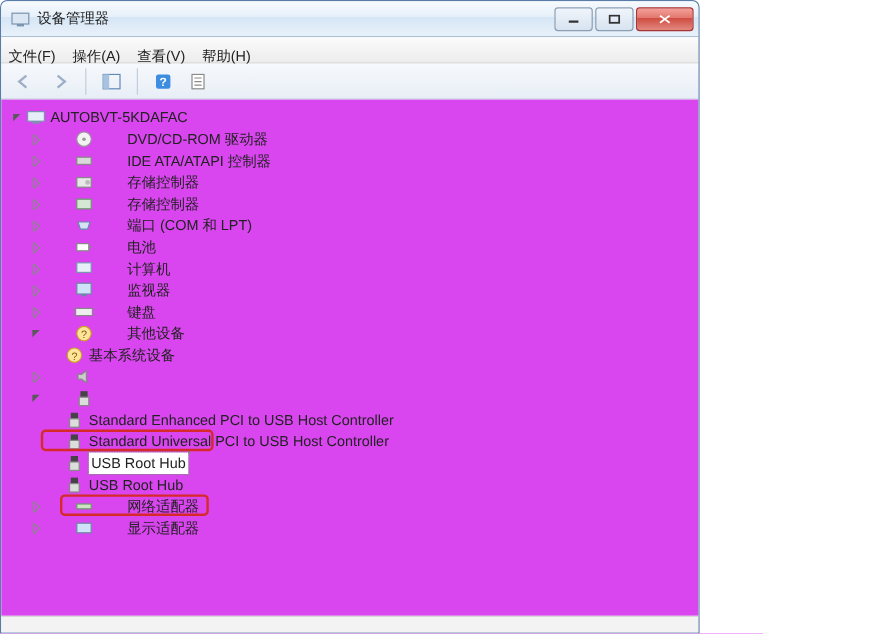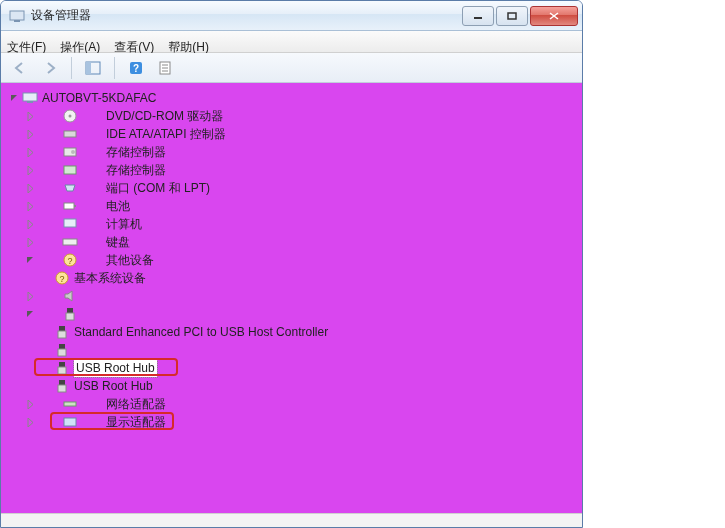--- a/index.html
+++ b/index.html
@@ -287,20 +287,34 @@
           </svg>
         </span>
         <span class="icon">
           <svg width="16" height="16">
             <rect x="2" y="3" width="12" height="8" fill="#e6eef8" stroke="#7a94b2"></rect>
           </svg>
         </span>
         <span class="lbl">计算机</span>
       </div>
 
+    <div class="node indent1">
+        <span class="toggle">
+          <svg width="9" height="9">
+            <path d="M2 0 L7 4.5 L2 9 Z" fill="none" stroke="#888"></path>
+          </svg>
+        </span>
+        <span class="icon">
+          <svg width="16" height="16">
+            <rect x="2" y="2" width="12" height="9" fill="#cfe2f7" stroke="#6b87a8"></rect>
+            <rect x="6" y="11" width="4" height="2" fill="#6b87a8"></rect>
+          </svg>
+        </span>
+        <span class="lbl">监视器</span>
+      </div>
 
     <div class="node indent1">
         <span class="toggle">
           <svg width="9" height="9">
             <path d="M2 0 L7 4.5 L2 9 Z" fill="none" stroke="#888"></path>
           </svg>
         </span>
         <span class="icon">
           <svg width="16" height="16">
             <rect x="1" y="5" width="14" height="6" fill="#eee" stroke="#888"></rect>
@@ -374,20 +388,21 @@
         <span class="lbl">Standard Enhanced PCI to USB Host Controller</span>
       </div>
     <div class="node indent2">
         <span class="spacer-t"></span>
         <span class="icon">
           <svg width="16" height="16">
             <rect x="5" y="2" width="6" height="5" fill="#444"></rect>
             <rect x="4" y="7" width="8" height="7" fill="#ddd" stroke="#888"></rect>
           </svg>
         </span>
+        <span class="lbl">Standard Universal PCI to USB Host Controller</span>
       </div>
     <div class="node indent2">
         <span class="spacer-t"></span>
         <span class="icon">
           <svg width="16" height="16">
             <rect x="5" y="2" width="6" height="5" fill="#444"></rect>
             <rect x="4" y="7" width="8" height="7" fill="#ddd" stroke="#888"></rect>
           </svg>
         </span>
         <span class="lbl selected">USB Root Hub</span>

